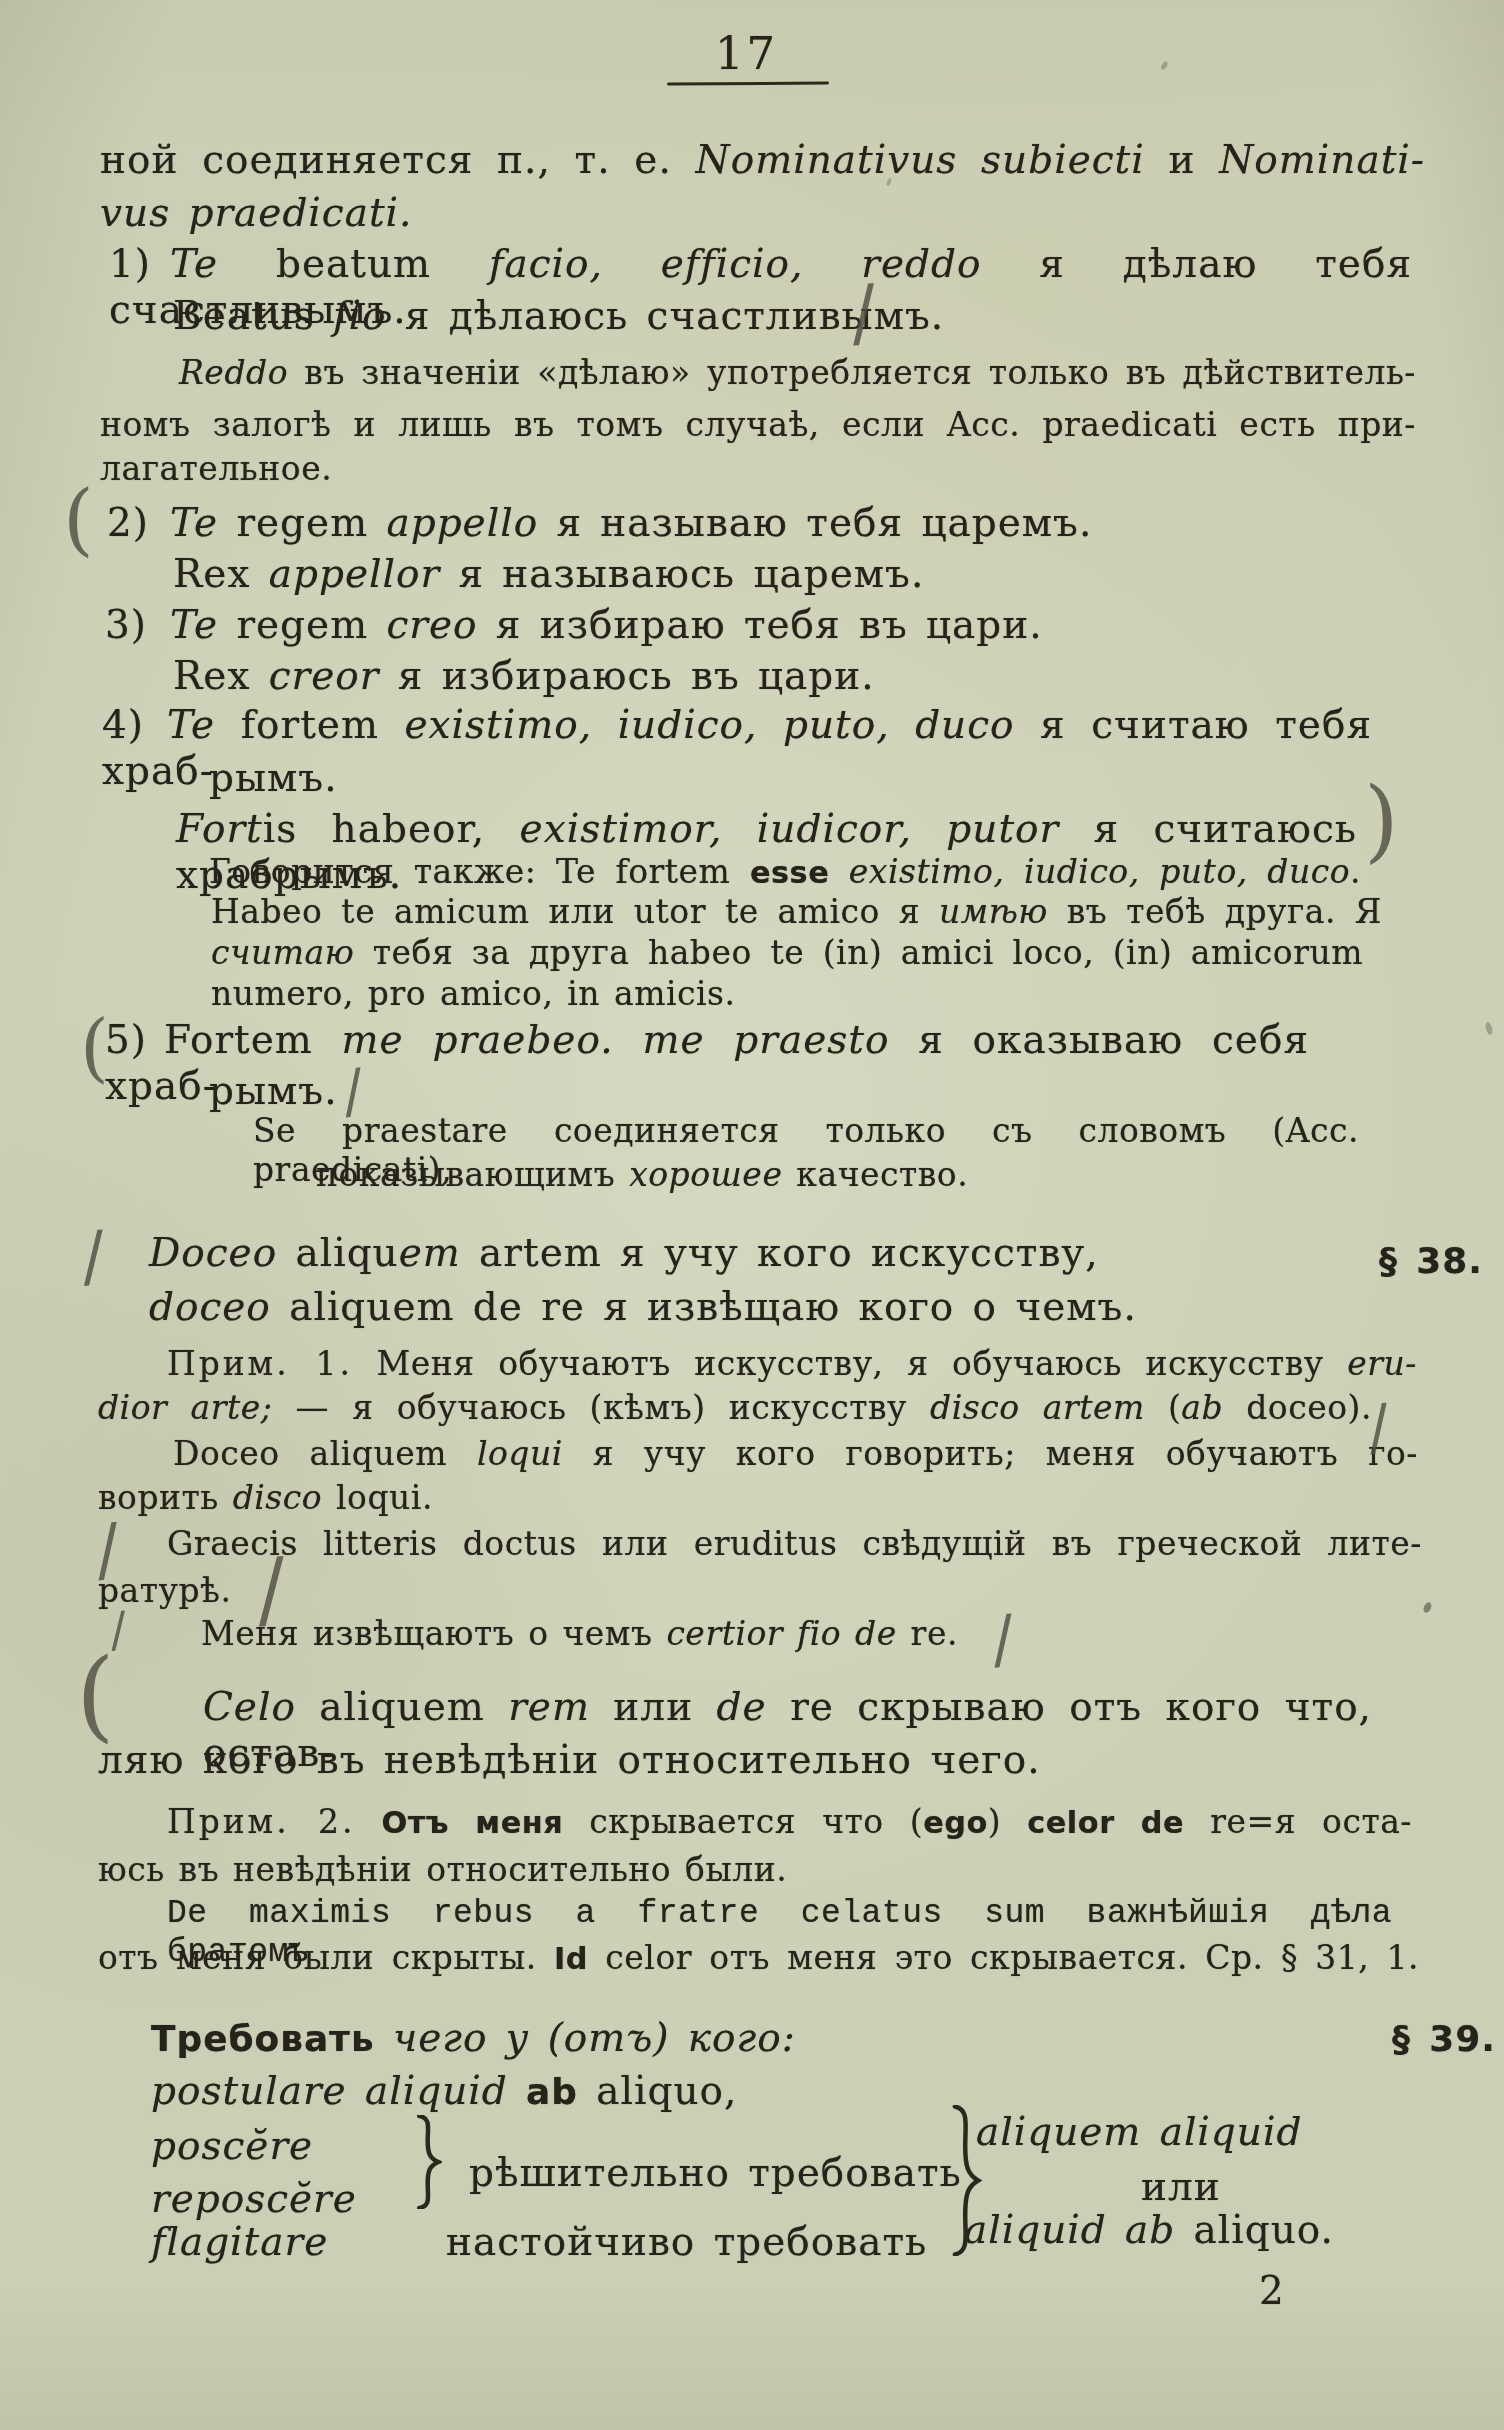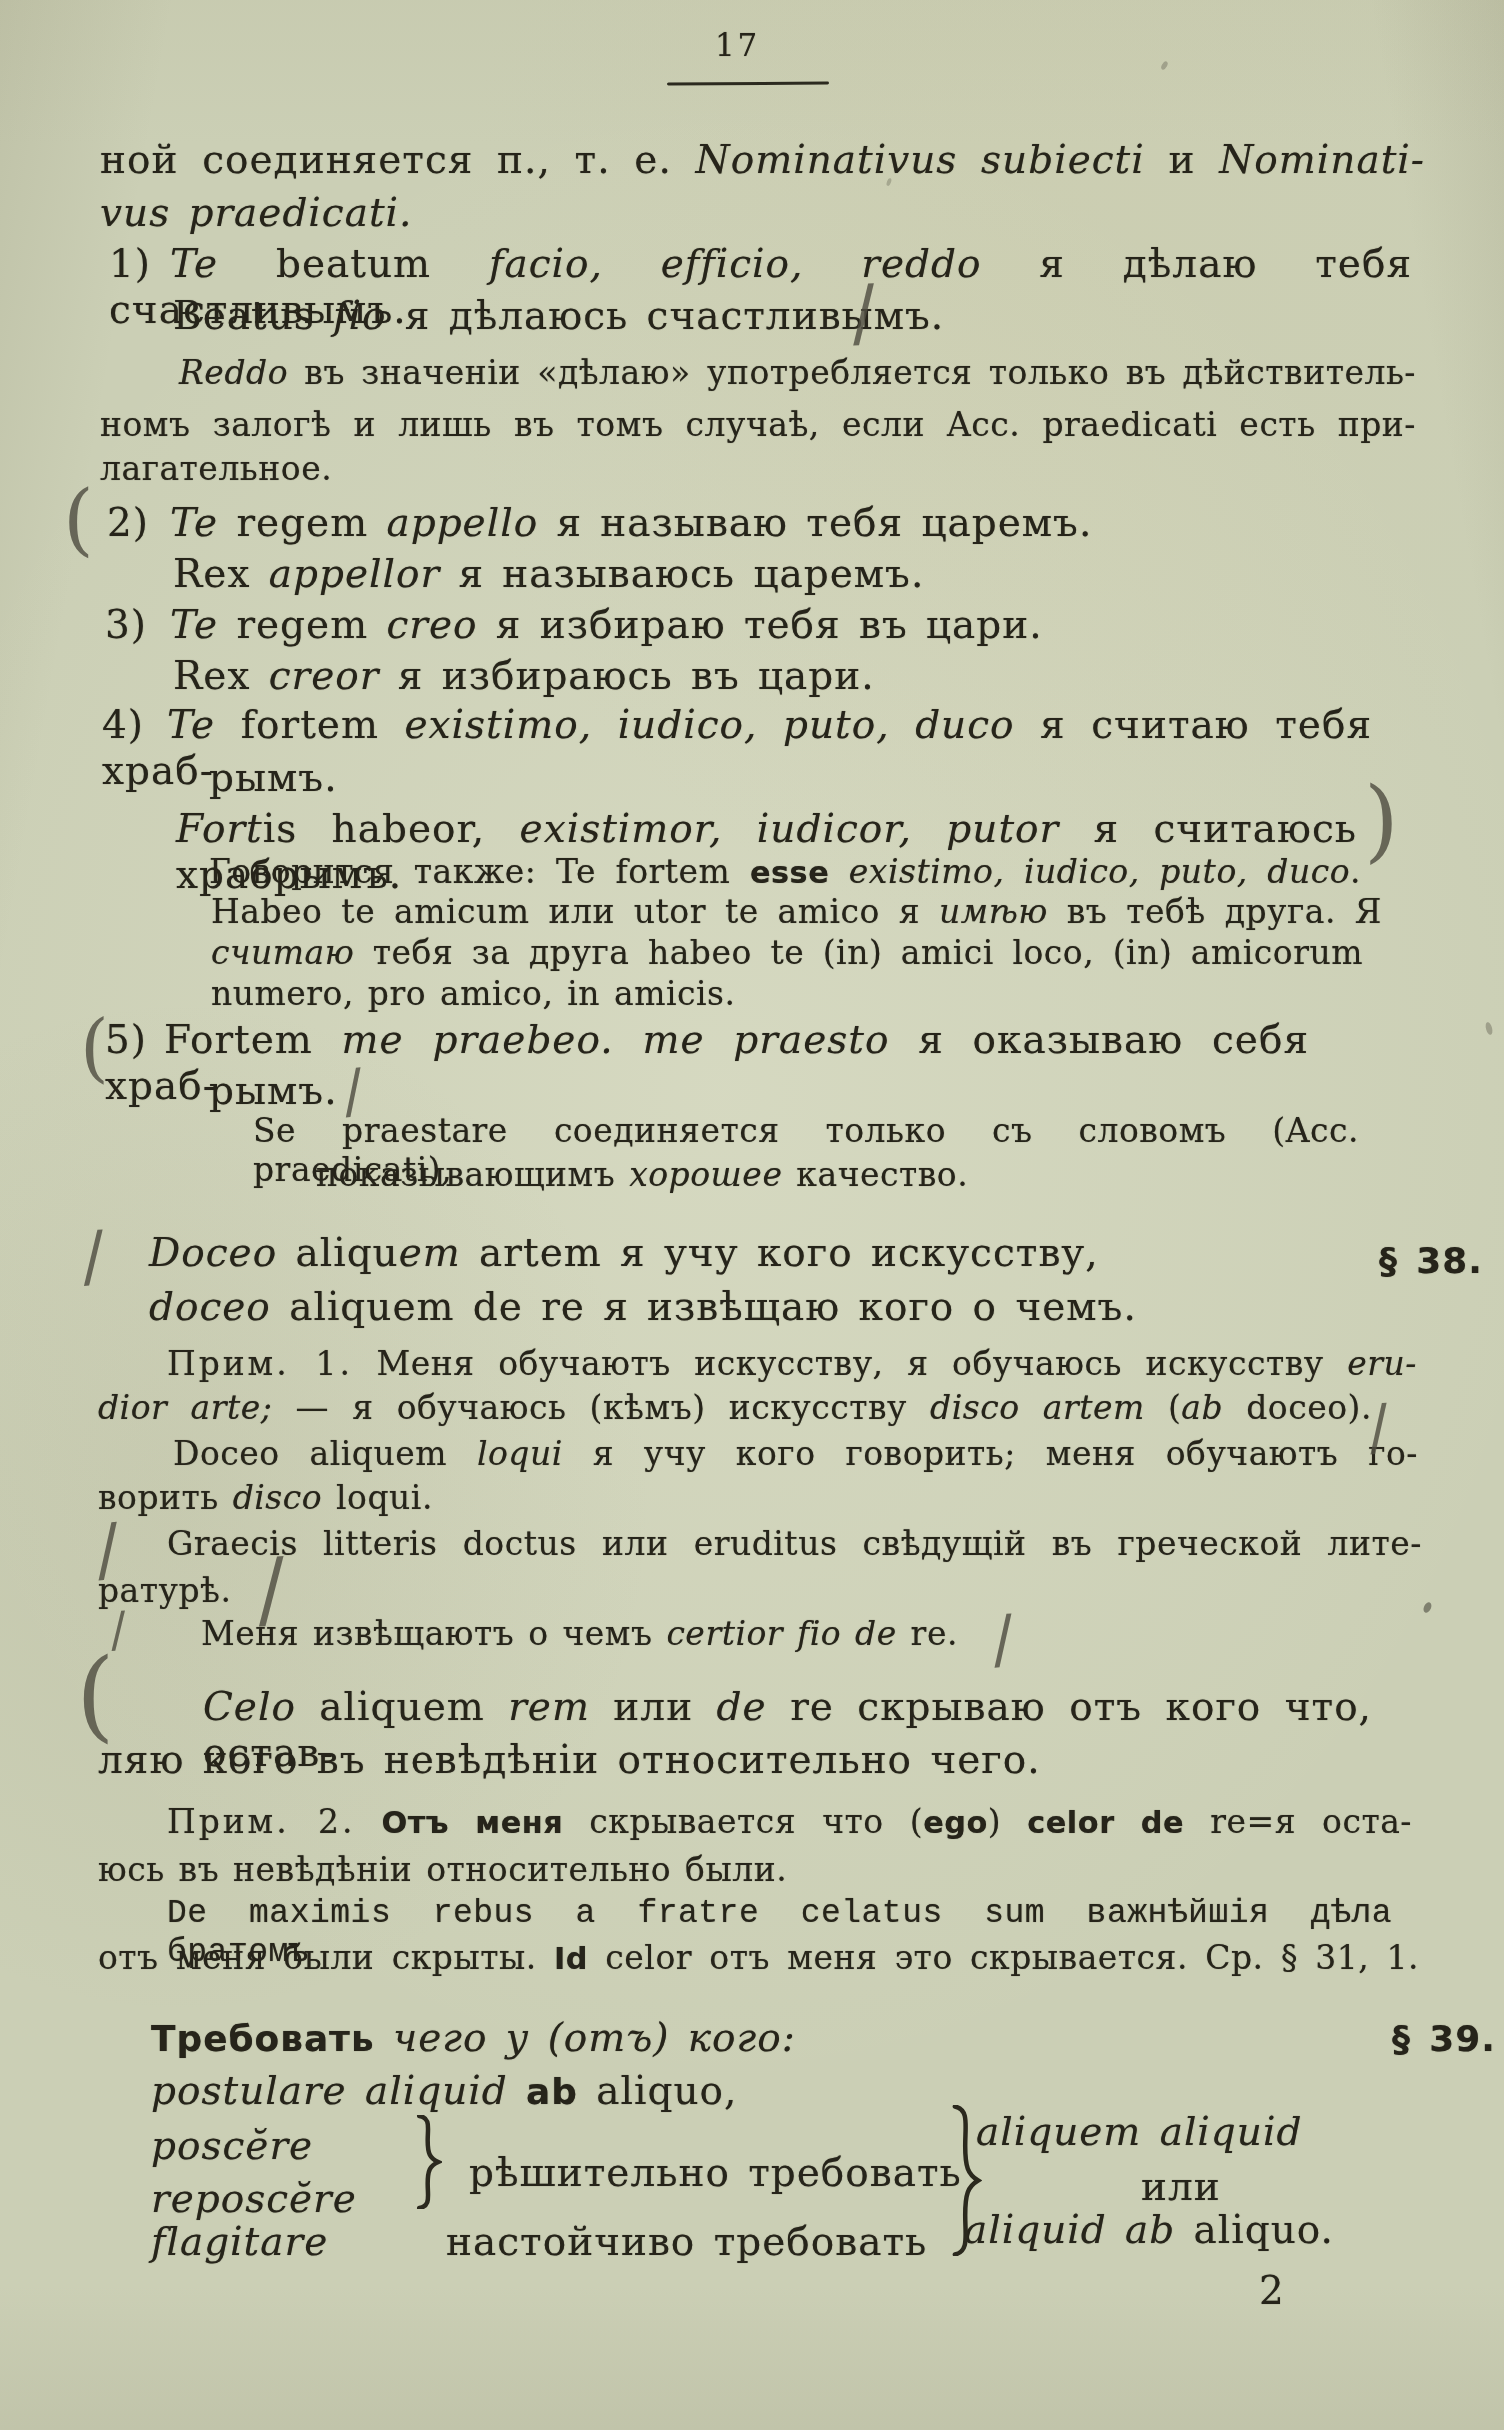--- a/index.html
+++ b/index.html
@@ -28,21 +28,21 @@
     text-shadow:0 0 1px rgba(38,36,26,0.55);
   }
   .line.sm{font-size:33px;word-spacing:2.9px;letter-spacing:0.5px;}
   .line.just{white-space:normal;text-align:justify;text-align-last:justify;}
   .i{font-style:italic;}
   .bs{font-family:"DejaVu Sans",sans-serif;font-weight:bold;font-size:0.92em;}
   .ls{letter-spacing:2.9px;margin-top:20px;}
   .num{display:inline-block;}
   .pageno{
     position:absolute;left:715px;top:27.4px;
-    font-size:31px;letter-spacing:2.9px;
+    font-size:45px;letter-spacing:2.9px;
     text-shadow:0 0 1px rgba(38,36,26,0.55);
     text-align:right;
   }
   .pagerule{
     position:absolute;left:667px;top:82px;width:162px;height:2.9px;
     background:#2c2a1f;transform:rotate(-0.4deg);border-radius:2px;
   }
   .mark{
     position:absolute;
     font-family:"DejaVu Serif",serif;

